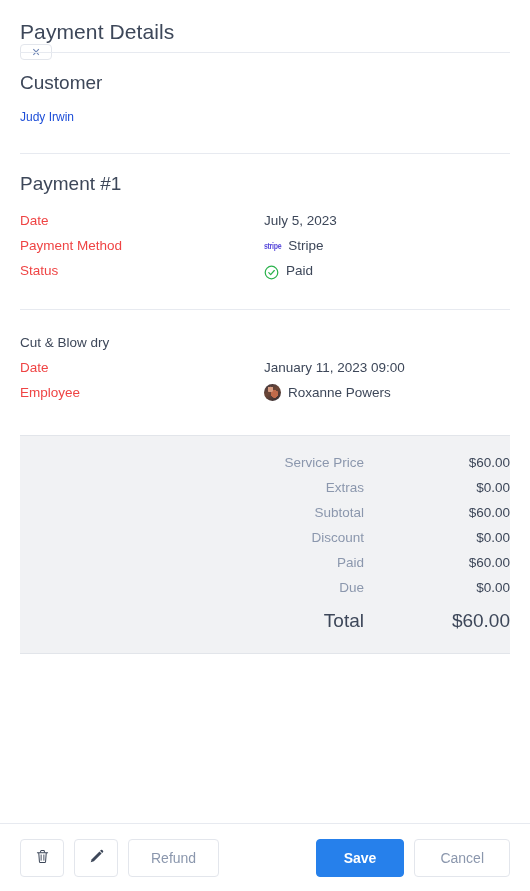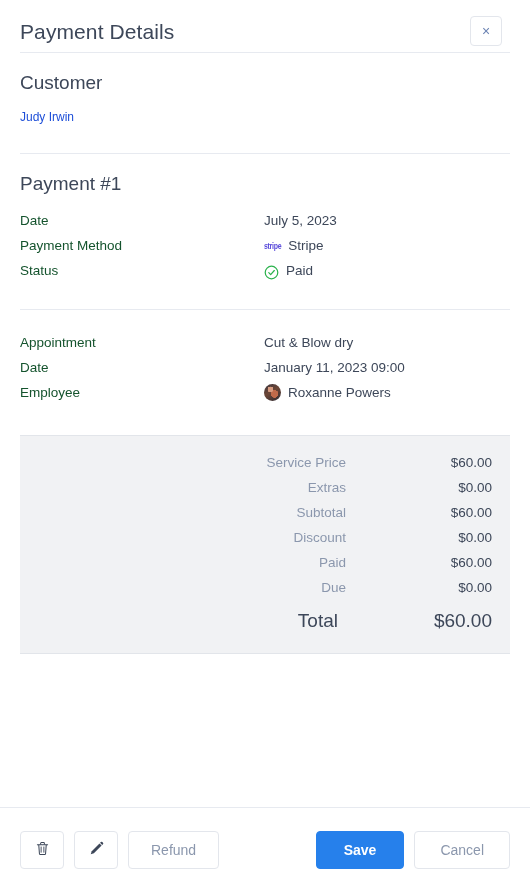--- a/index.html
+++ b/index.html
@@ -22,23 +22,24 @@
     display: flex;
     flex-direction: column;
     background: #ffffff;
   }
 
   
   .modal-header {
     display: flex;
     align-items: flex-start;
     justify-content: space-between;
-    padding: 18px 28px 0 20px;
+    padding: 18px 20px 0 20px;
     height: 52px;
     box-sizing: border-box;
+    flex-direction: column;
   }
   .modal-title {
     font-size: 21px;
     font-weight: 400;
     color: #3d4759;
     line-height: 28px;
     letter-spacing: 0.1px;
   }
   .close-btn {
     width: 32px;
@@ -89,21 +90,21 @@
   .kv-row {
     display: flex;
     align-items: center;
     min-height: 25px;
     margin-bottom: 0;
   }
   .kv-label {
     width: 244px;
     flex: 0 0 244px;
     font-size: 13.5px;
-    color: #14532d;
+    color: #ef4444;
     line-height: 25px;
   }
   .kv-value {
     font-size: 13.5px;
     color: #3d4759;
     line-height: 25px;
     display: flex;
     align-items: center;
     gap: 7px;
   }
@@ -138,21 +139,21 @@
       linear-gradient(150deg, #3b3540 0%, #6d4636 45%, #2d2b33 100%);
     overflow: hidden;
   }
 
   
   .totals {
     margin-top: 22px;
     background: #f1f2f4;
     border-top: 1px solid #e2e5ea;
     border-bottom: 1px solid #e2e5ea;
-    padding: 14px 18px 16px 18px;
+    padding: 14px 0 16px 18px;
     box-sizing: border-box;
   }
   .total-row {
     display: flex;
     justify-content: space-between;
     align-items: baseline;
     line-height: 25px;
   }
   .total-row .t-label {
     font-size: 13.5px;
@@ -163,35 +164,34 @@
   }
   .total-row .t-value {
     font-size: 13.5px;
     color: #3d4759;
     text-align: right;
     min-width: 66px;
   }
   .total-row.grand {
     margin-top: 5px;
     line-height: 32px;
-    gap: 8px;
   }
   .total-row.grand .t-label {
     font-size: 19px;
     color: #3d4759;
   }
   .total-row.grand .t-value {
     font-size: 19px;
     color: #3d4759;
   }
 
   
   .modal-footer {
     border-top: 1px solid #e7eaf0;
-    height: 84px;
+    height: 68px;
     display: flex;
     align-items: center;
     padding: 0 20px;
     box-sizing: border-box;
     gap: 10px;
   }
   .footer-spacer { flex: 1; }
   .btn {
     box-sizing: border-box;
     border-radius: 4px;
@@ -272,21 +272,20 @@
           <span>Paid</span>
         </div>
       </div>
     </div>
 
     <div class="divider" style="margin-top:18px;"></div>
 
     <div class="section">
 
       <div class="kv-row">
-        <div class="kv-label">Appointment</div>
         <div class="kv-value">Cut &amp; Blow dry</div>
       </div>
 
       <div class="kv-row">
         <div class="kv-label">Date</div>
         <div class="kv-value">January 11, 2023 09:00</div>
       </div>
 
       <div class="kv-row">
         <div class="kv-label">Employee</div>

